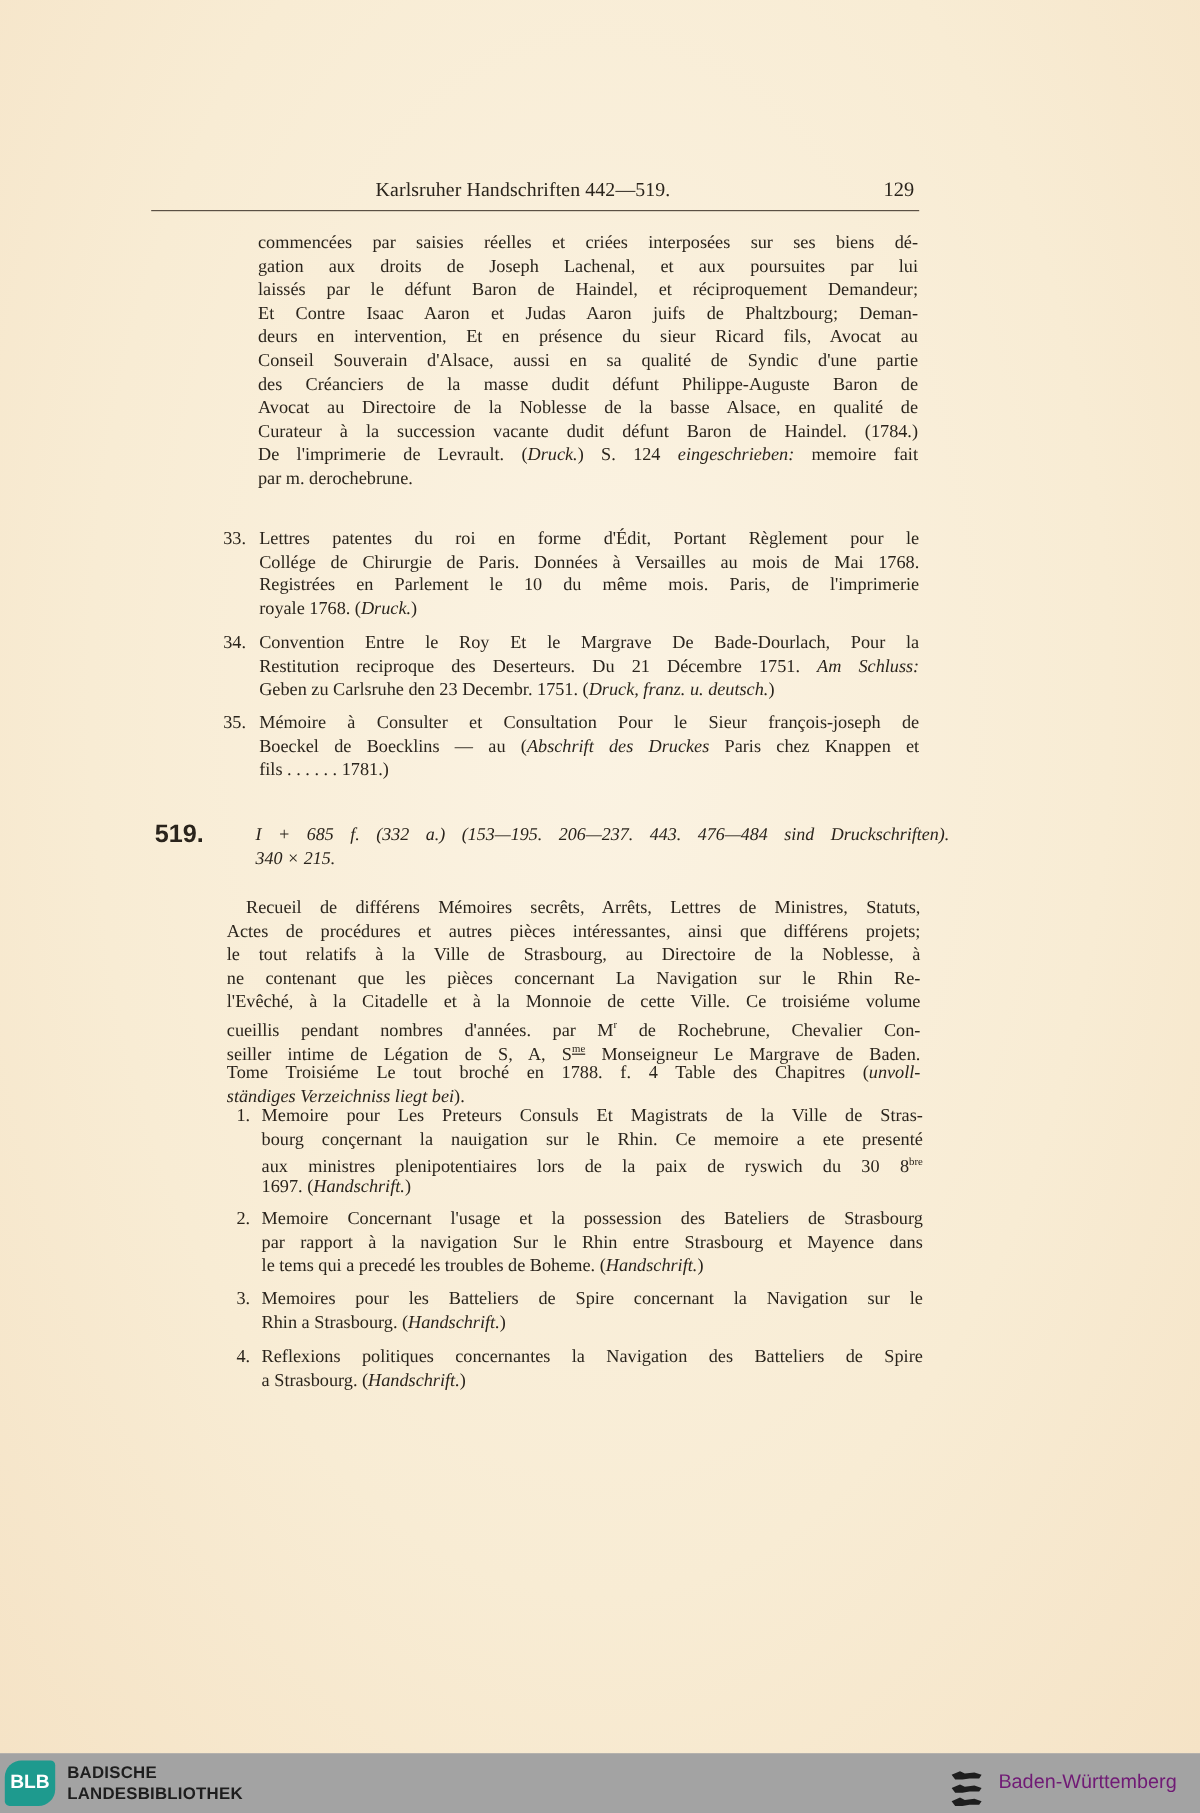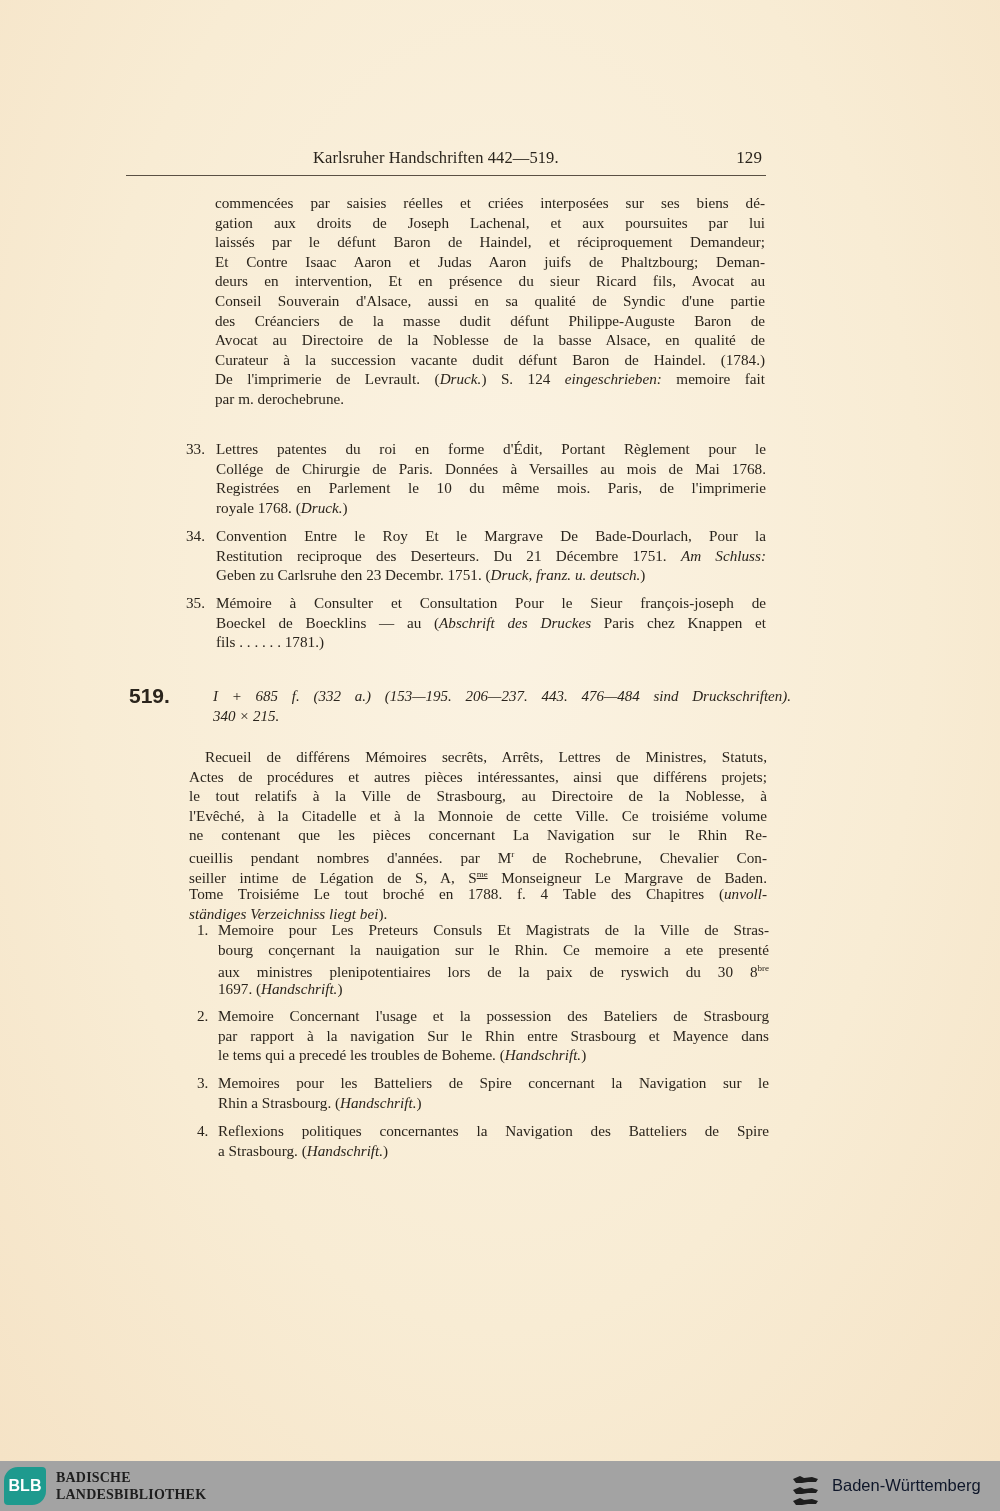--- a/index.html
+++ b/index.html
@@ -40,28 +40,28 @@
       padding-left: 22px;
     }
     .blb-logo {
       position: absolute; left: 4px; top: 6px; width: 42px; height: 38px;
       background: #1e9a8e; border-radius: 14px 4px 14px 4px;
       color: #fff; font-family: "Liberation Sans", "DejaVu Sans", sans-serif; font-weight: bold;
       font-size: 16px; line-height: 38px; text-align: center;
     }
     .blb-name {
       position: absolute; left: 56px; top: 8px;
-      font-family: Liberation Serif, serif; font-weight: bold;
+      font-family: Liberation Sans, sans-serif; font-weight: bold;
       font-size: 14px; line-height: 17px; color: #1e1e1e; letter-spacing: 0.2px;
     }
     .bw-lions { position: absolute; left: 790px; top: 12px; width: 32px; height: 36px; }
     .bw-name {
       position: absolute; left: 832px; top: 15px;
       font-family: "Liberation Sans", "DejaVu Sans", sans-serif;
-      font-size: 16.5px; color: #0f172a;
+      font-size: 16.5px; color: #701a75;
     }
   </style>
 </head>
 <body>
 
 <div class="page">
 
   <div class="running-head">
     <span class="title">Karlsruher Handschriften 442—519.</span>
     <span class="pagenum">129</span>
@@ -113,22 +113,22 @@
   <span class="shelf">519.</span>
   <div class="shelf-desc">
     <span class="line">I + 685 f. (332 a.) (153—195. 206—237. 443. 476—484 sind Druckschriften).</span>
     <span class="line last">340 × 215.</span>
   </div>
 
   <div class="block" style="top:735px; left:189px; width:578px;margin-top:12px;">
     <span class="line" style="padding-left:16px;">Recueil de différens Mémoires secrêts, Arrêts, Lettres de Ministres, Statuts,</span>
     <span class="line">Actes de procédures et autres pièces intéressantes, ainsi que différens projets;</span>
     <span class="line">le tout relatifs à la Ville de Strasbourg, au Directoire de la Noblesse, à</span>
+    <span class="line">ne contenant que les pièces concernant La Navigation sur le Rhin Re-</span>
     <span class="line">l'Evêché, à la Citadelle et à la Monnoie de cette Ville. Ce troisiéme volume</span>
-    <span class="line">ne contenant que les pièces concernant La Navigation sur le Rhin Re-</span>
     <span class="line"><span>cueillis pendant nombres d'années. par M</span><span class="sup">r</span><span> de Rochebrune, Chevalier Con-</span></span>
     <span class="line"><span>seiller intime de Légation de S, A, S</span><span class="supu">me</span><span> Monseigneur Le Margrave de Baden.</span></span>
     <span class="line"><span>Tome Troisiéme Le tout broché en 1788. f. 4 Table des Chapitres (</span><i>unvoll-</i></span>
     <span class="line last"><i>ständiges Verzeichniss liegt bei</i><span>).</span></span>
   </div>
 
   <div class="entry" style="top:920px; left:197px; width:572px;">
     <span class="num">1.</span>
     <div class="body" style="left:21px; width:551px;">
       <span class="line">Memoire pour Les Preteurs Consuls Et Magistrats de la Ville de Stras-</span>

